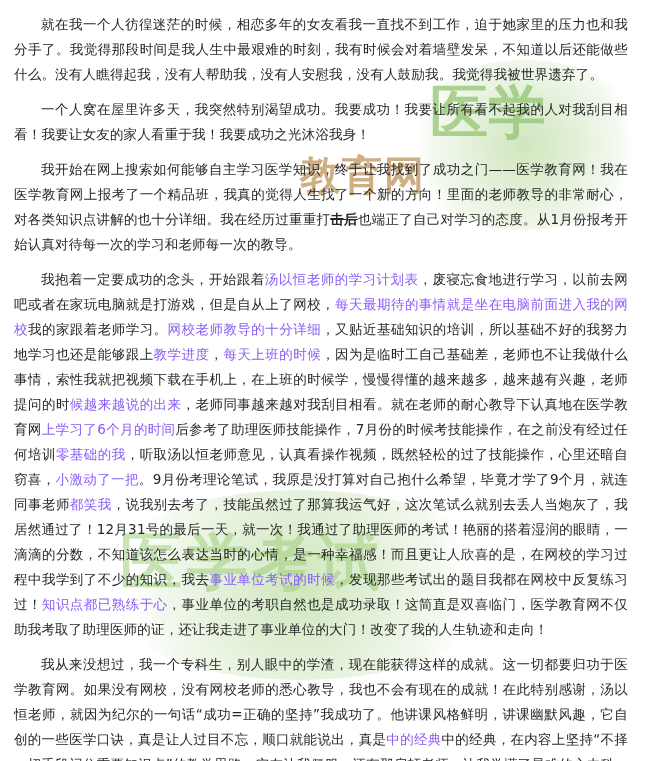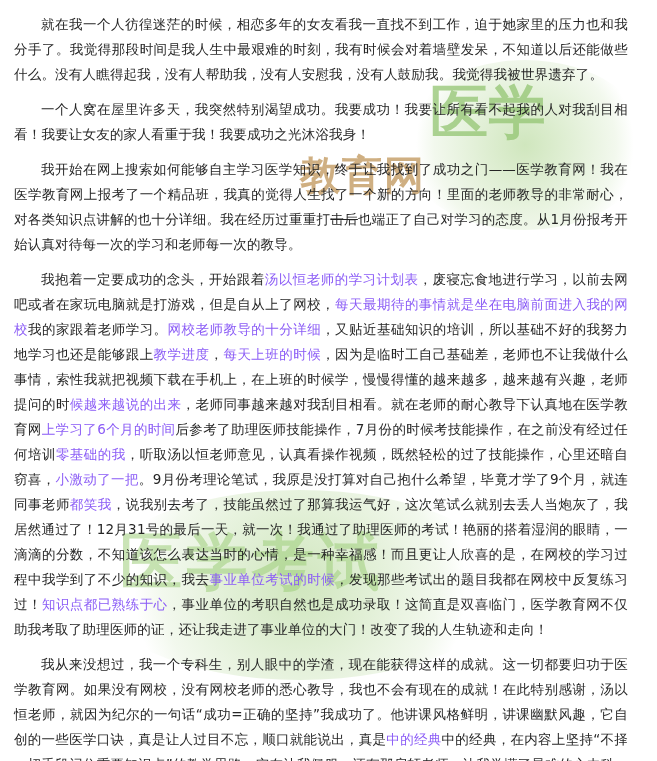--- a/index.html
+++ b/index.html
@@ -33,20 +33,21 @@
     letter-spacing: 0.2px;
   }
   .para:last-child {
     margin-bottom: 0;
   }
   .lnk {
     color: #8b5cf6;
   }
   .strike {
     text-decoration: line-through;
+    font-weight: bold;
   }
   
   #watermark {
     position: absolute;
     inset: 0;
     z-index: 1;
     pointer-events: none;
     overflow: hidden;
   }
   .wm-text {

